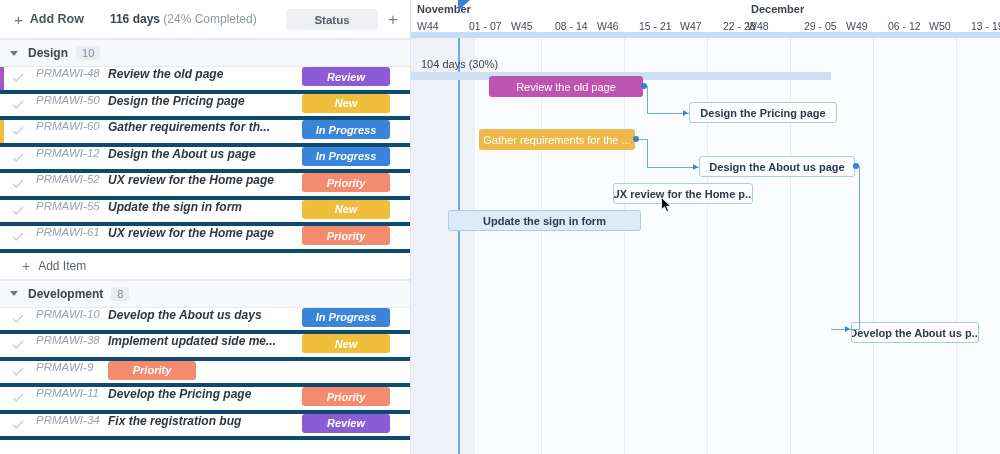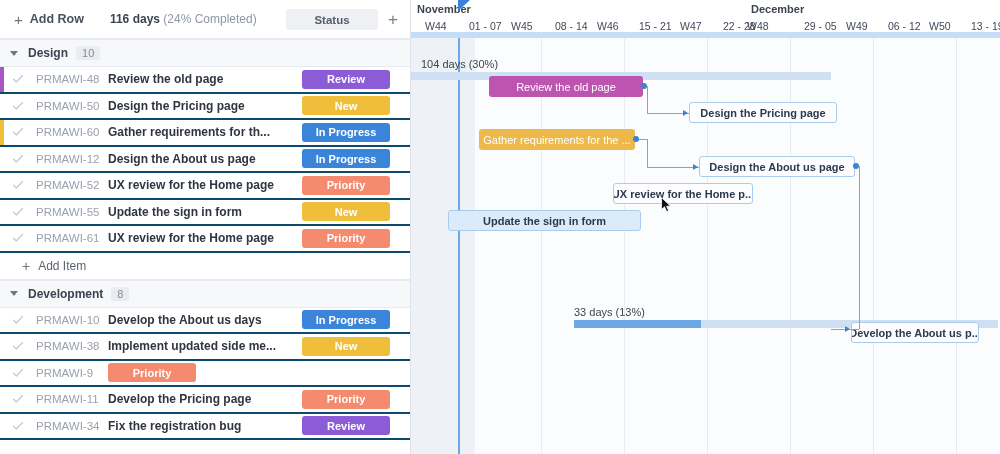--- a/index.html
+++ b/index.html
@@ -78,25 +78,26 @@
   }
   .group-name { font-size: 12px; font-weight: bold; color: #3d4450; }
   .group-count {
     font-size: 11px; color: #858d9c;
     background: #e9ecf1; border-radius: 3px;
     padding: 1px 6px;
   }
 
   .task-row {
     height: 26.5px;
-    display: flex; align-items: center;
-    border-bottom: 2px solid #0c4a6e;
+    display: flex; 
+    border-bottom: 4px solid #0c4a6e;
     position: relative;
     background: #fff;
     cursor: pointer;
+    font-style: italic;
   }
   .row-accent {
     position: absolute; left: 0; top: 0;
     width: 4px; height: 100%;
   }
   .check-icon {
     width: 36px; display: flex; align-items: center; justify-content: center;
     flex: none;
   }
   .check-icon svg { display: block; }
@@ -415,21 +416,21 @@
   </div>
 
   <div class="timeline">
 
     <div class="tl-header">
       <div class="month-row" id="month-row">
           <div class="month-label" style="left: 6px;">November</div>
           <div class="month-label" style="left: 340px;">December</div>
         </div>
       <div class="week-row" id="week-row">
-          <div class="week-label" style="left: 6px; margin-left: 8px;">W44</div>
+          <div class="week-label" style="left: 6px;">W44</div>
           <div class="week-range" style="left: 58px;">01 - 07</div>
           <div class="week-label" style="left: 100px;">W45</div>
           <div class="week-range" style="left: 144px;">08 - 14</div>
           <div class="week-label" style="left: 186px;">W46</div>
           <div class="week-range" style="left: 228px;">15 - 21</div>
           <div class="week-label" style="left: 269px;">W47</div>
           <div class="week-range" style="left: 312px;">22 - 28</div>
           <div class="week-label" style="left: 336px;">W48</div>
           <div class="week-range" style="left: 393px;">29 - 05</div>
           <div class="week-label" style="left: 435px;">W49</div>
@@ -449,26 +450,20 @@
         <div class="grid-line" style="left: 213px;"></div>
         <div class="grid-line" style="left: 296px;"></div>
         <div class="grid-line" style="left: 379px;"></div>
         <div class="grid-line" style="left: 462px;"></div>
         <div class="grid-line" style="left: 545px;"></div>
         <div class="today-line" style="left: 47px;"></div>
         <div class="summary-wrap" style="left: 0px; top: 20px; width: 420px; height: 22px;">
           <div class="summary-label" style="left:10px">104 days (30%)</div>
           <div class="summary-bar" style="width:420px">
             <div class="fill" style="width:0%"></div>
-          </div>
-        </div>
-        <div class="summary-wrap" style="left: 163px; top: 268px; width: 424px; height: 22px;">
-          <div class="summary-label" style="left:0px">33 days (13%)</div>
-          <div class="summary-bar" style="width:424px">
-            <div class="fill" style="width:30%"></div>
           </div>
         </div>
         <div class="gbar solid" style="left: 78px; top: 38px; width: 154px; background: rgb(189, 84, 176);">
           <span>Review the old page</span>
         </div>
         <div class="gbar ghost" style="left: 278px; top: 64px; width: 148px;">
           <span>Design the Pricing page</span>
         </div>
         <div class="gbar solid" style="left: 68px; top: 91px; width: 156px; background: rgb(236, 185, 74);">
           <span>Gather requirements for the ...</span>

